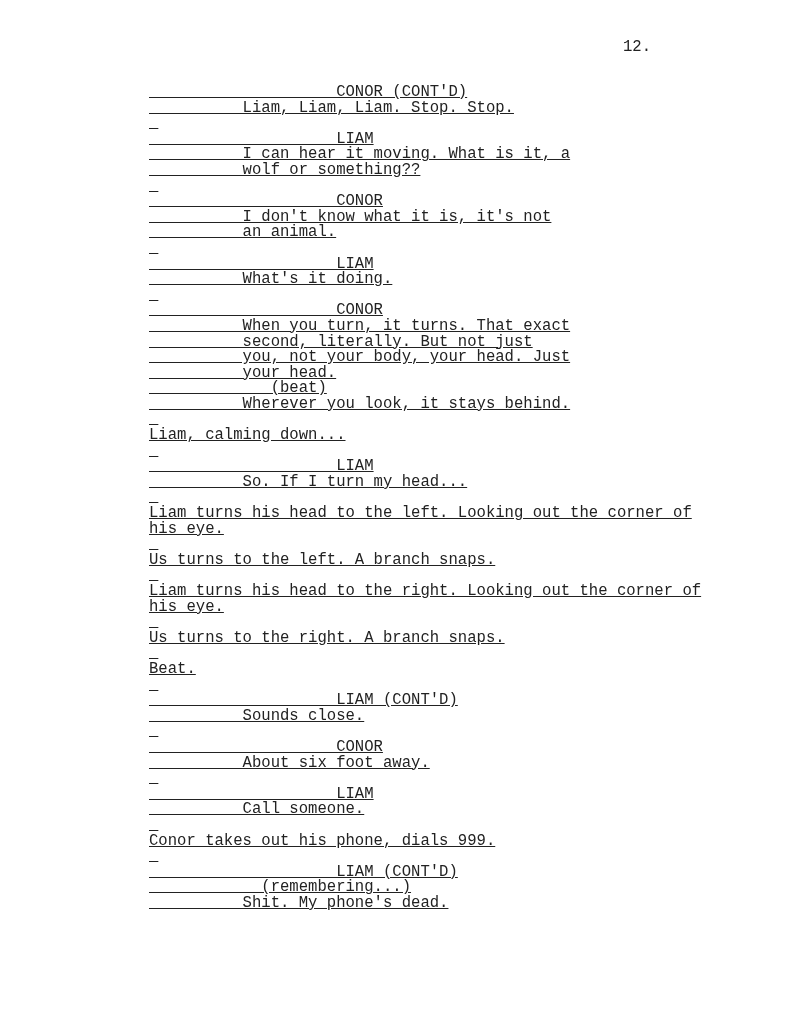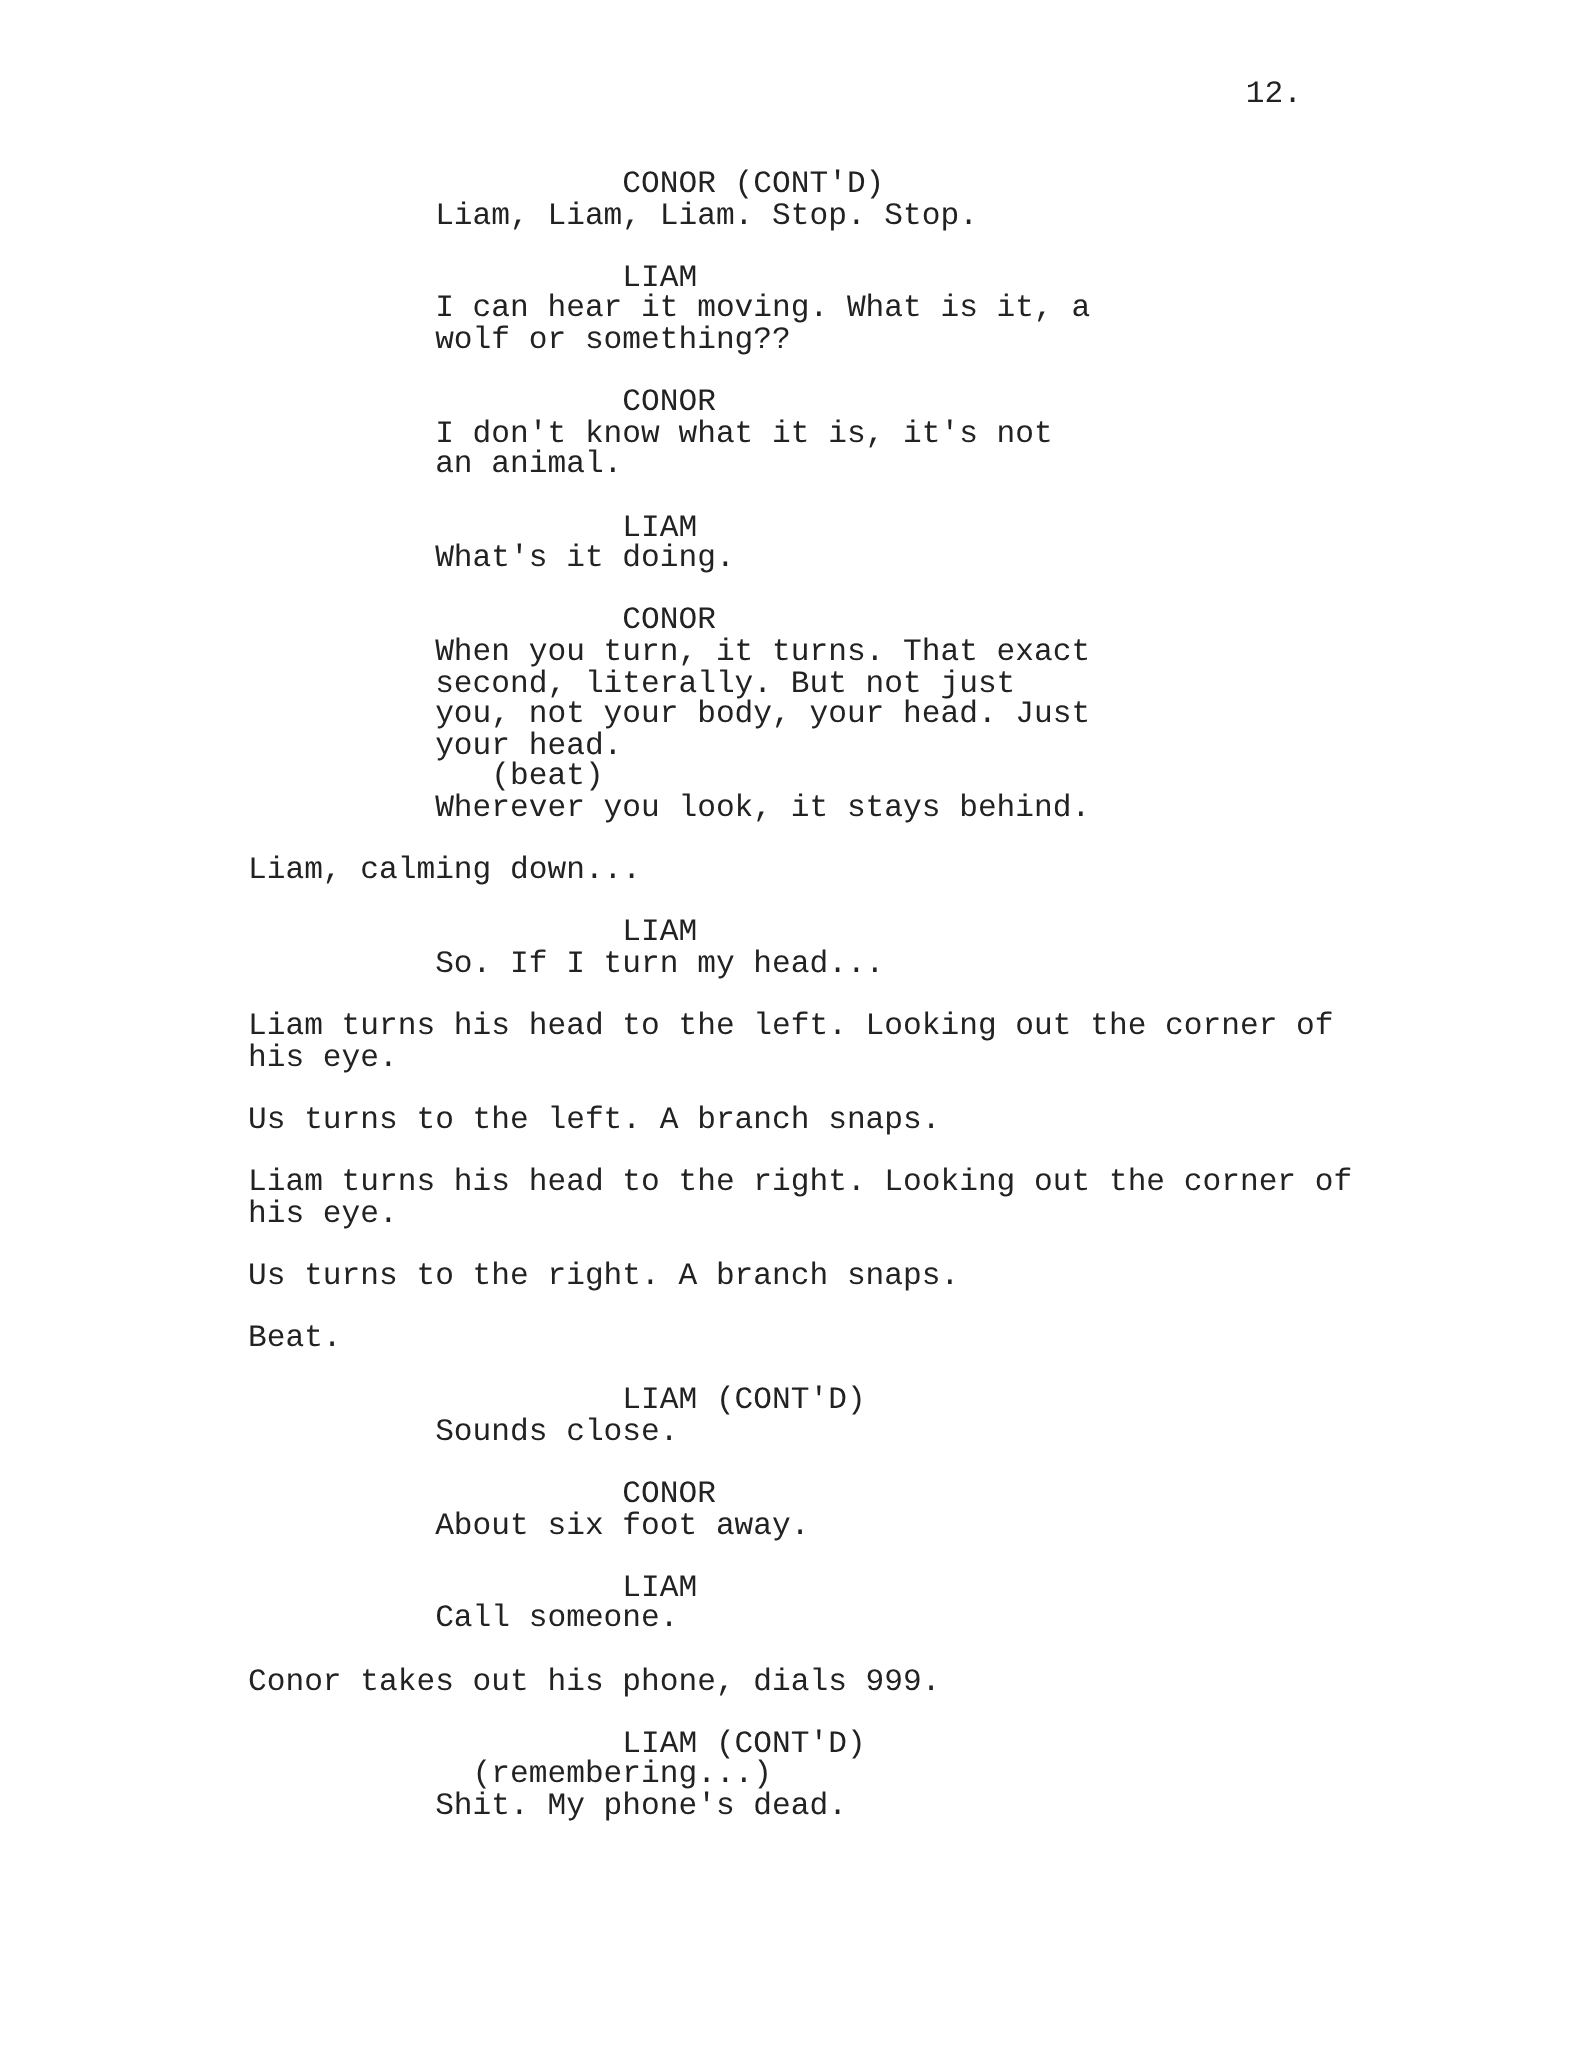--- a/index.html
+++ b/index.html
@@ -20,23 +20,24 @@
   }
   .page-number {
     position: absolute;
     top: 40px;
     right: 63px;
     white-space: pre;
   }
   .script-body {
     position: absolute;
     top: 85px;
-    left: 124px;
+    left: 149px;
     right: 0;
     white-space: pre;
+    text-decoration: underline;
   }
   .line {
     min-height: 15.6px;
   }
 </style>
 </head>
 <body>
 
 <div class="page" style="background: rgb(255, 255, 255); color: rgb(34, 34, 34);">
   <div class="page-number">12.</div>

